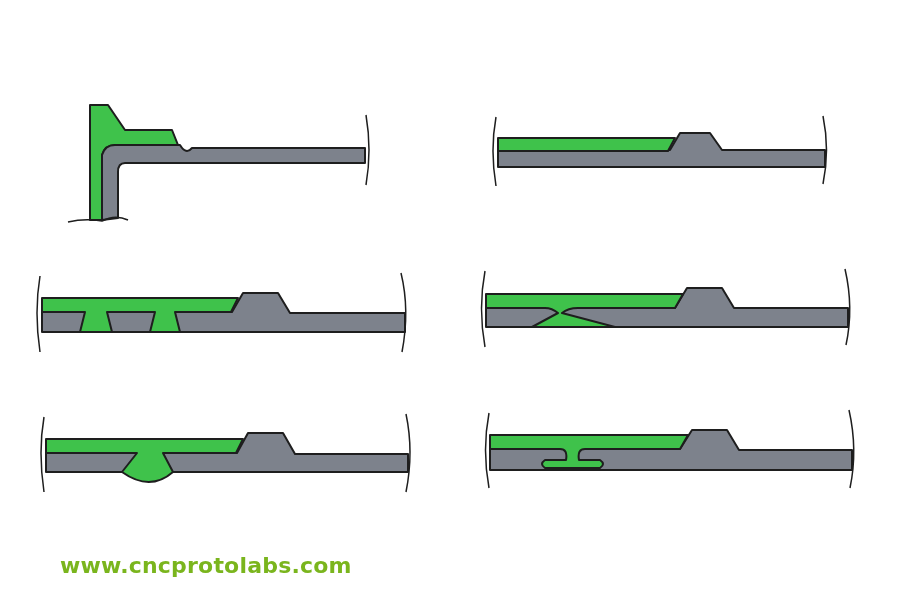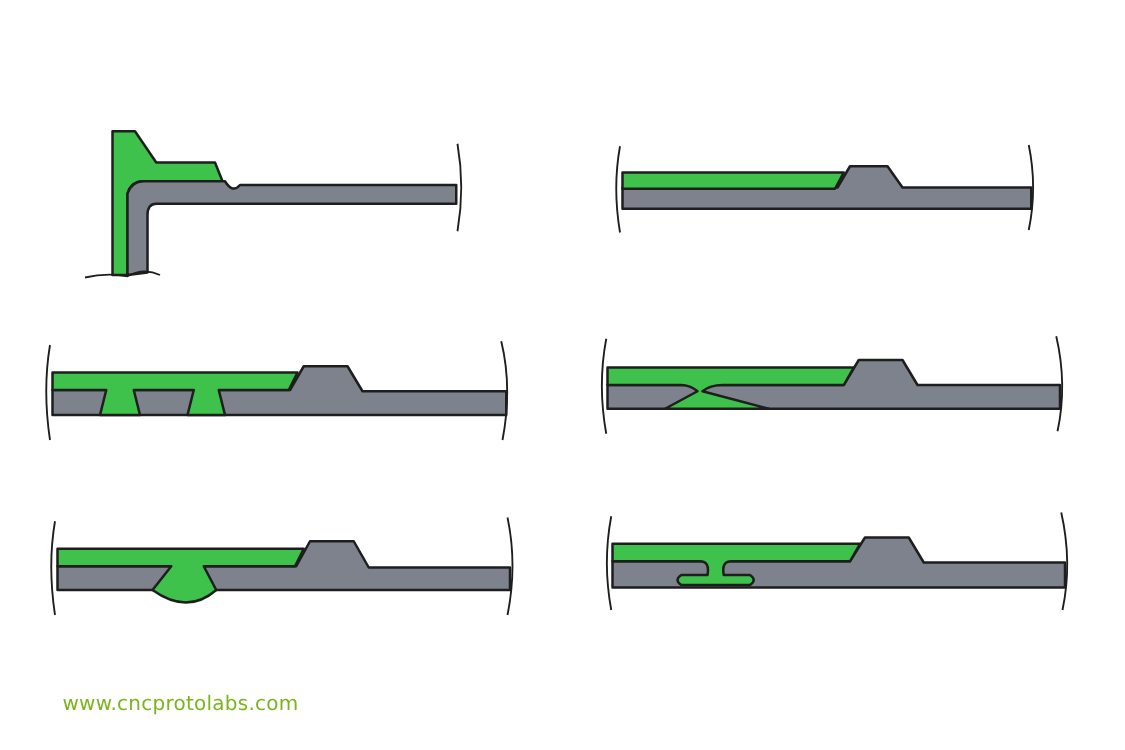--- a/index.html
+++ b/index.html
@@ -1,18 +1,18 @@
 <!DOCTYPE html>
 <html><head>
   <meta charset="utf-8">
   <style>
     html, body { margin: 0; padding: 0; background: #ffffff; }
     body { width: 900px; height: 600px; position: relative; overflow: hidden; font-family: "DejaVu Sans", sans-serif; }
     svg.diagram { position: absolute; left: 0; top: 0; width: 900px; height: 600px; }
-    .watermark { position: absolute; left: 50px; top: 553px; font-size: 16px; font-weight: normal; letter-spacing: 0.2px; }
+    .watermark { position: absolute; left: 60px; top: 553px; font-size: 22px; font-weight: bold; letter-spacing: 0.2px; }
   </style>
 </head>
 <body>
 
 <svg class="diagram" viewBox="0 0 900 600" xmlns="http://www.w3.org/2000/svg">
   <g stroke="#1e1e1e" stroke-width="2" stroke-linejoin="round">
 
     <g>
       <path fill="#3fc24b" d="M90,105 L108,105 L125,130 L172,130 L178,145 L115,145 Q105,145 102,155 L102,220 L90,220 Z"></path>
       <path fill="#7d828c" d="M102,220 L102,155 Q105,145 115,145 L180,145 Q186,155 192,148 L365,148 L365,163 L125,163 Q118,163 118,172 L118,218 Z"></path>

